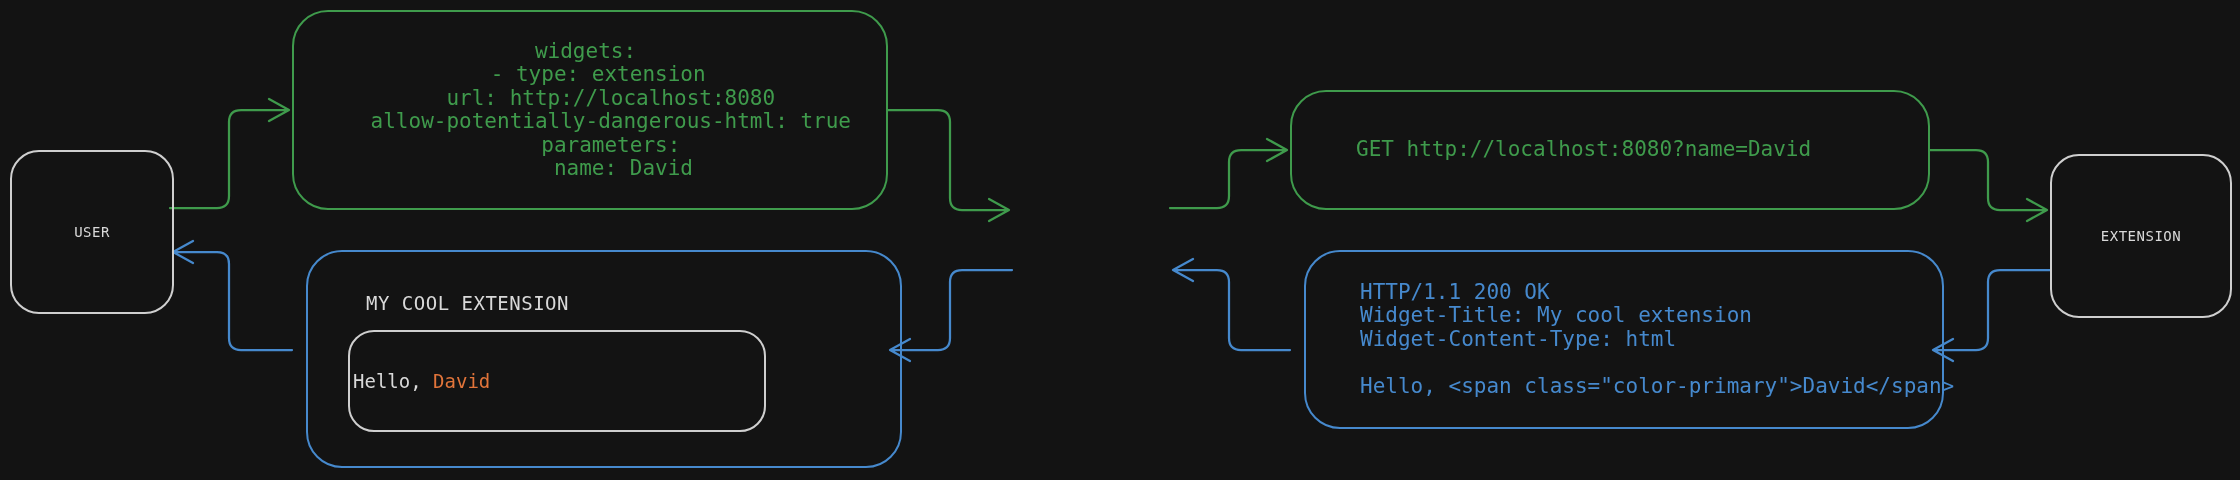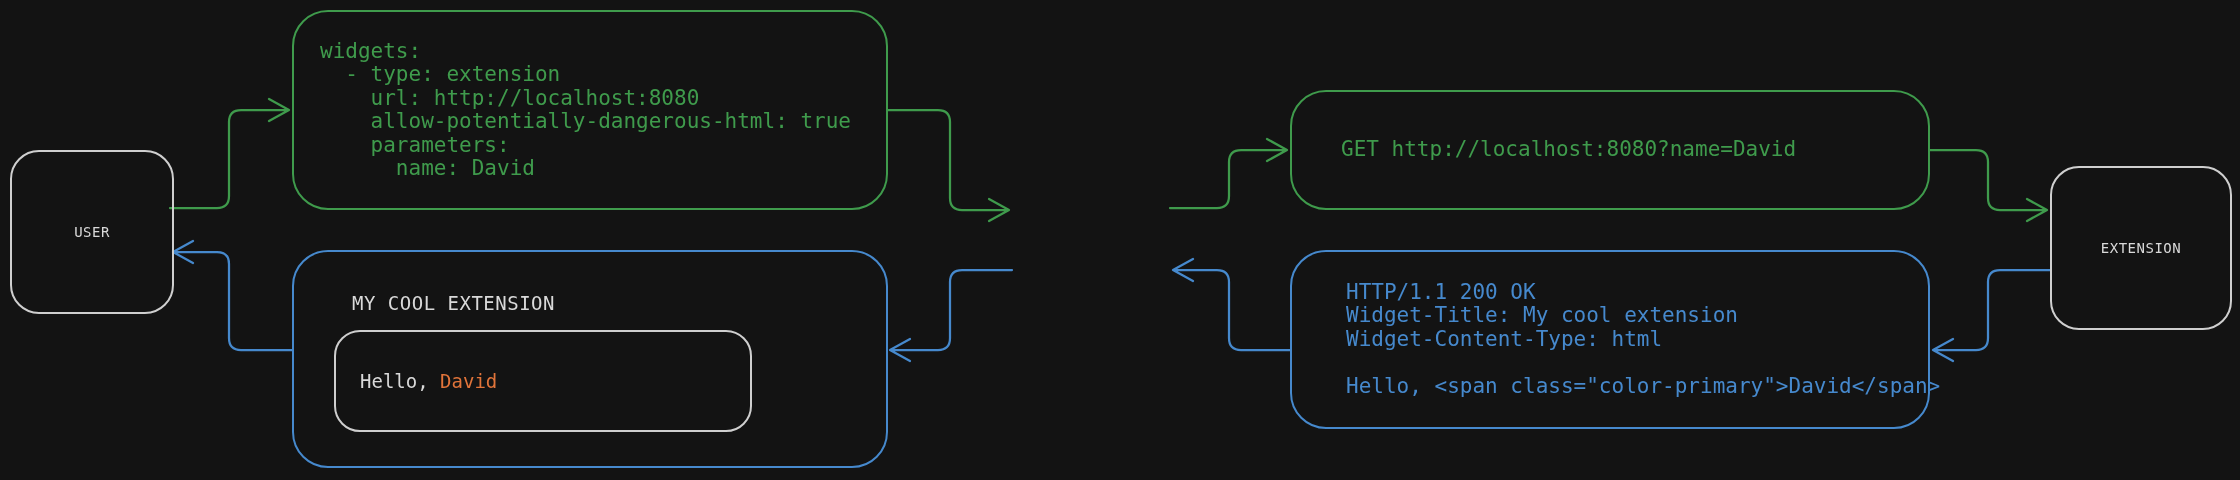--- a/index.html
+++ b/index.html
@@ -21,41 +21,41 @@
     border: 2px solid var(--node-border-gray, #cfcfcf);
     border-radius: 29px;
     display: flex; align-items: center; justify-content: center;
     color: var(--text-light, #d9d9d9);
     font-size: 14px;
     letter-spacing: 0.5px;
     text-align: right;
   }
   .node-user      { left: 10px;   top: 150px; width: 160px; height: 160px; }
   .node-glance    { left: 1012px; top: 150px; width: 158px; height: 160px; }
-  .node-extension { left: 2050px; top: 166px; width: 178px; height: 160px; }
+  .node-extension { left: 2050px; top: 154px; width: 178px; height: 160px; }
 
   .msgbox {
     position: absolute;
     border-radius: 36px;
     display: flex; align-items: center;
     box-sizing: border-box;
   }
   .msgbox pre {
     margin: 0;
     font-family: inherit;
     font-size: 21px;
     line-height: 23.5px;
   }
-  .msgbox.green { border: 2px solid var(--request-green, #3f9b4c); color: var(--request-green, #3f9b4c); }
-  .msgbox.blue  { border: 2px solid var(--response-blue, #4689cd); color: var(--response-blue, #4689cd); }
+  .msgbox.green { border: 2px solid var(--request-green, #3f9b4c); color: var(--request-green, #3f9b4c); text-align: center; }
+  .msgbox.blue  { border: 2px solid var(--response-blue, #4689cd); color: var(--response-blue, #4689cd); margin-left: 14px; }
 
   .box-config   { left: 292px;  top: 10px;  width: 596px; height: 200px; }
   .box-config pre   { padding-left: 26px; }
   .box-request  { left: 1290px; top: 90px;  width: 640px; height: 120px; }
-  .box-request pre  { padding-left: 49px; }
+  .box-request pre  { padding-left: 64px; }
   .box-response { left: 1290px; top: 250px; width: 640px; height: 179px; }
   .box-response pre { padding-left: 54px; }
 
   .box-widget   { left: 292px;  top: 250px; width: 596px; height: 218px; display: block; }
   .widget-title {
     position: absolute; left: 58px; top: 40px;
     color: var(--text-light, #d9d9d9);
     font-size: 19px; line-height: 23.5px;
     letter-spacing: 0.5px;
     white-space: pre;
@@ -63,21 +63,21 @@
   .widget-inner {
     position: absolute; left: 40px; top: 78px;
     width: 418px; height: 102px;
     border: 2px solid var(--node-border-gray, #cfcfcf);
     border-radius: 26px;
     box-sizing: border-box;
     display: flex; align-items: center;
     font-size: 19px;
     color: var(--text-light, #d9d9d9);
   }
-  .widget-inner .greeting { padding-left: 24px; white-space: pre; }
+  .widget-inner .greeting { padding-left: 3px; white-space: pre; }
   .greeting-name { color: var(--accent-orange, #e1743a); }
 </style>
 </head>
 <body>
 
 <div class="canvas">
 
   <svg class="wires" viewBox="0 0 2240 480" xmlns="http://www.w3.org/2000/svg" aria-hidden="true">
     <path class="wire green" d="M170,208 H217 Q229,208 229,196 V122 Q229,110 241,110 H287 M269,99 L289,110 L269,121"></path>
     <path class="wire green" d="M888,110 H938 Q950,110 950,122 V198 Q950,210 962,210 H1007 M989,199 L1009,210 L989,221"></path>

